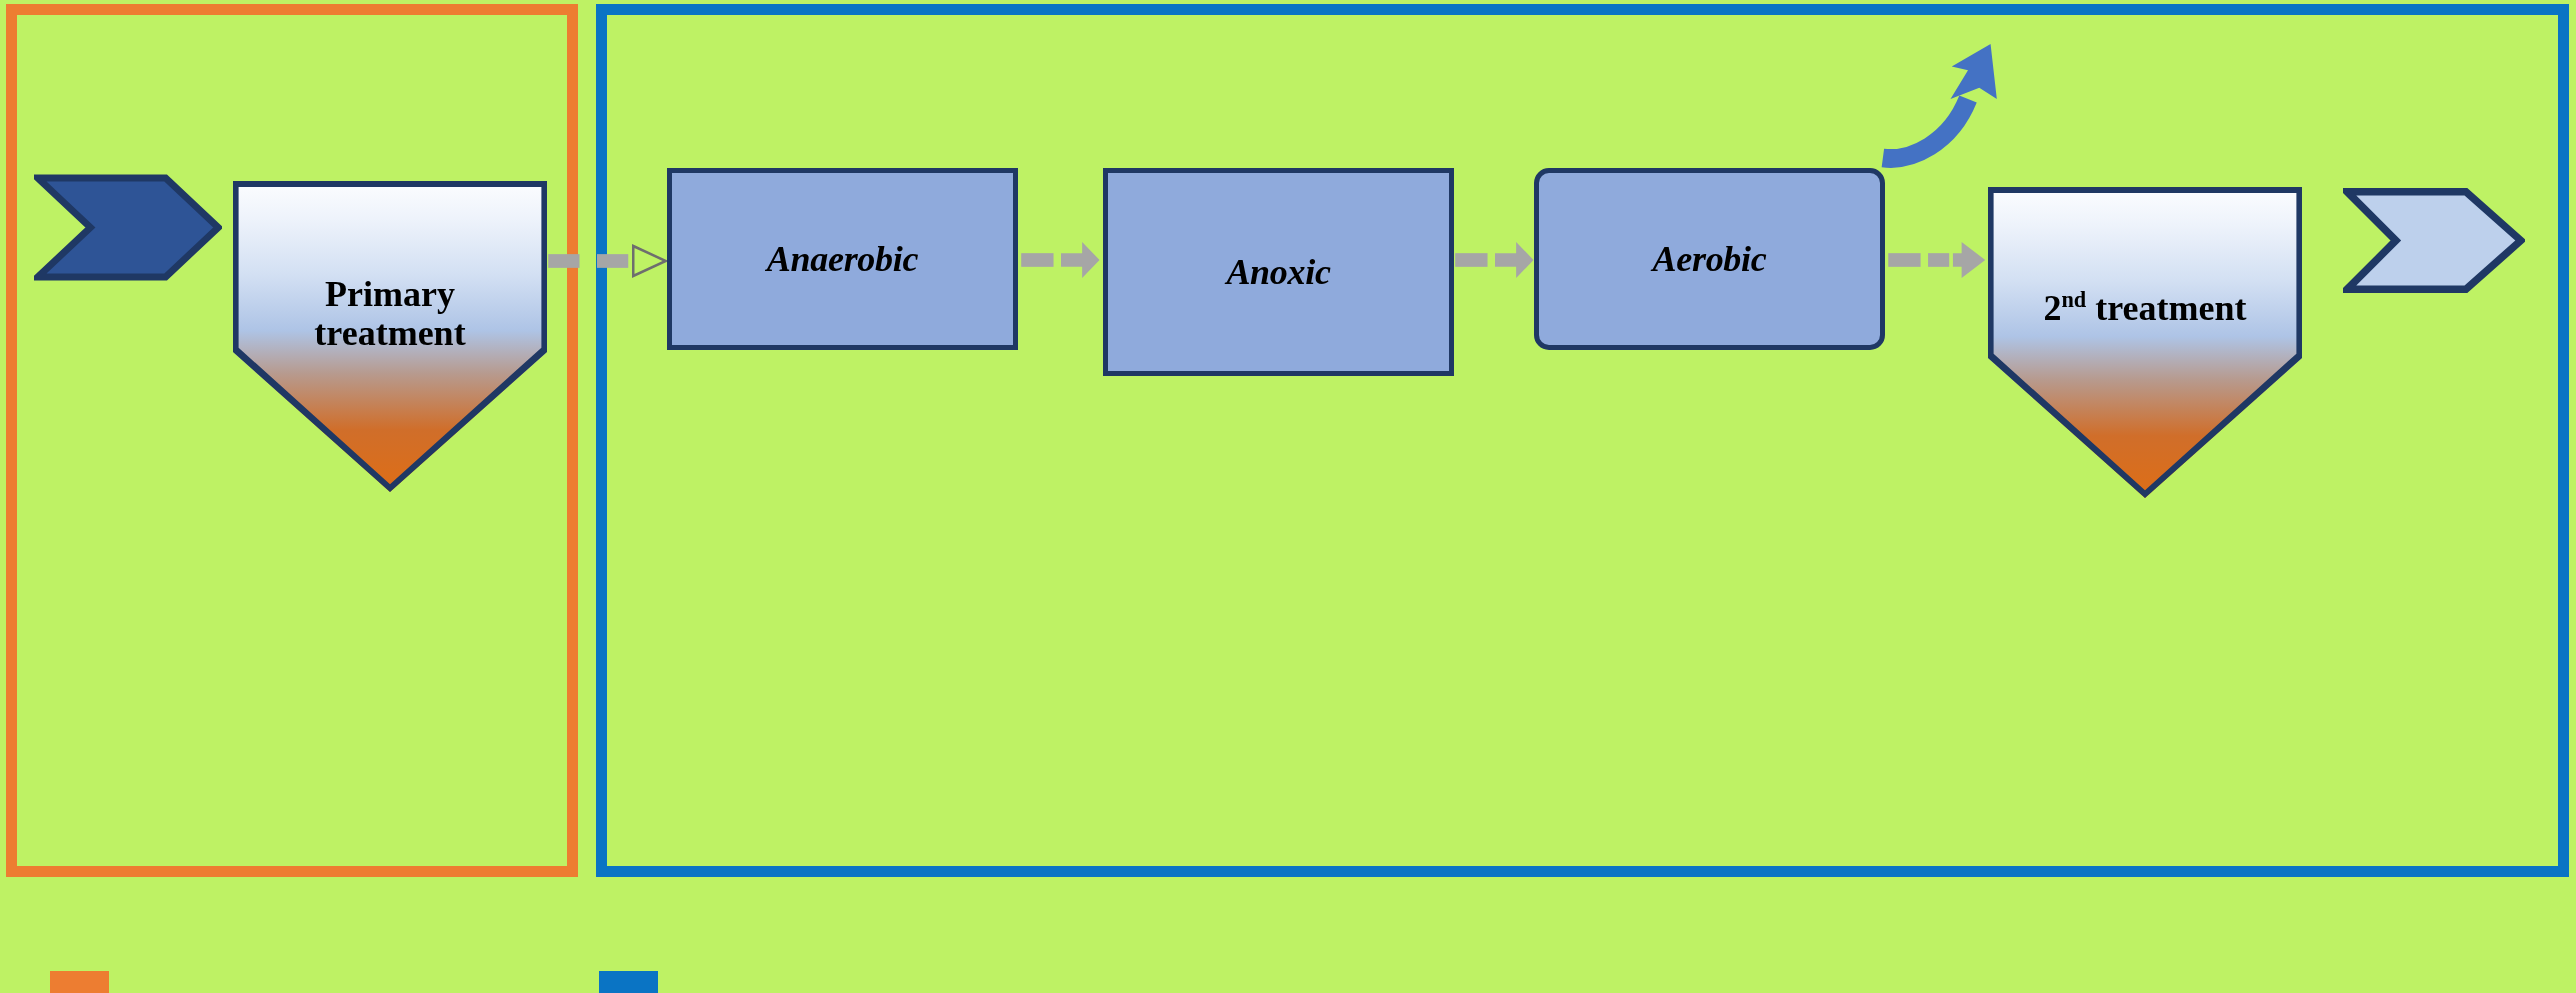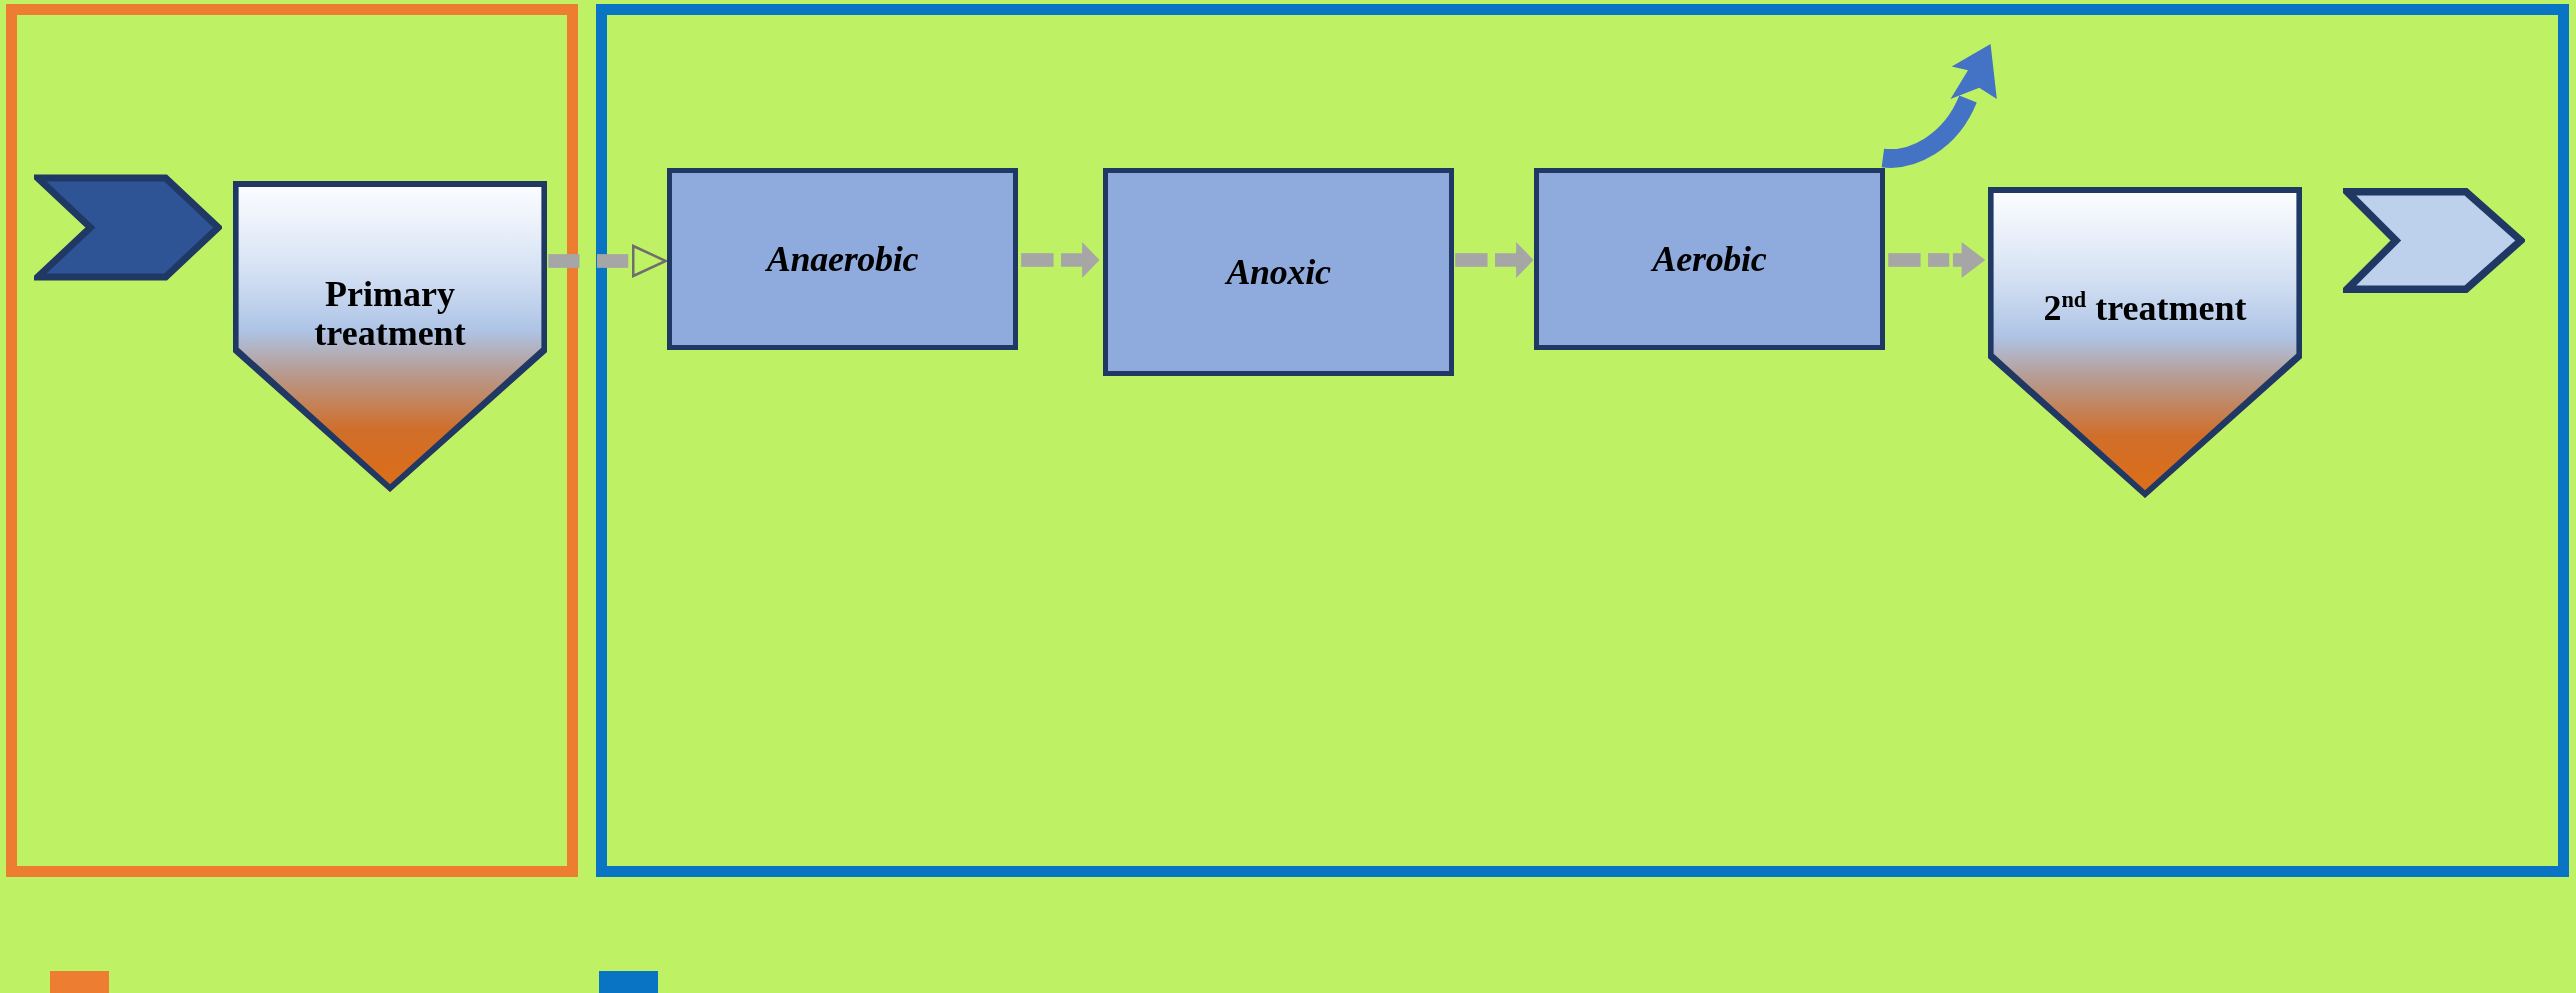--- a/index.html
+++ b/index.html
@@ -20,21 +20,21 @@
     position:absolute;box-sizing:border-box;
     background:#8FAADC;border:5.6px solid #1F3864;
     display:flex;align-items:center;justify-content:center;font-style:italic;
   }
   .proc-label{
     color:#000;font-weight:bold;font-size:36px;line-height:1;
     letter-spacing:-0.3px;white-space:nowrap;
   }
   #box-anaerobic{left:667px;top:168px;width:351px;height:182px;}
   #box-anoxic{left:1103px;top:168px;width:351px;height:208px;}
-  #box-aerobic{left:1534px;top:168px;width:351px;height:182px;}
+  #box-aerobic{left:1534px;top:168px;width:351px;height:182px;border-radius:15px;}
 
   
   .clarifier{position:absolute;}
   .clarifier .body{
     position:absolute;left:0;top:0;width:100%;height:100%;
     background:linear-gradient(to bottom,
        #FCFDFF 0%, #EEF3FB 12%, #D3E0F3 30%,
        #AEC4E6 48%, #B79A8E 62%, #D06E2A 80%, #DE6E16 100%);
     -webkit-clip-path:polygon(0% 0%,100% 0%,100% 55%,50% 100%,0% 55%);
     clip-path:polygon(0% 0%,100% 0%,100% 55%,50% 100%,0% 55%);

